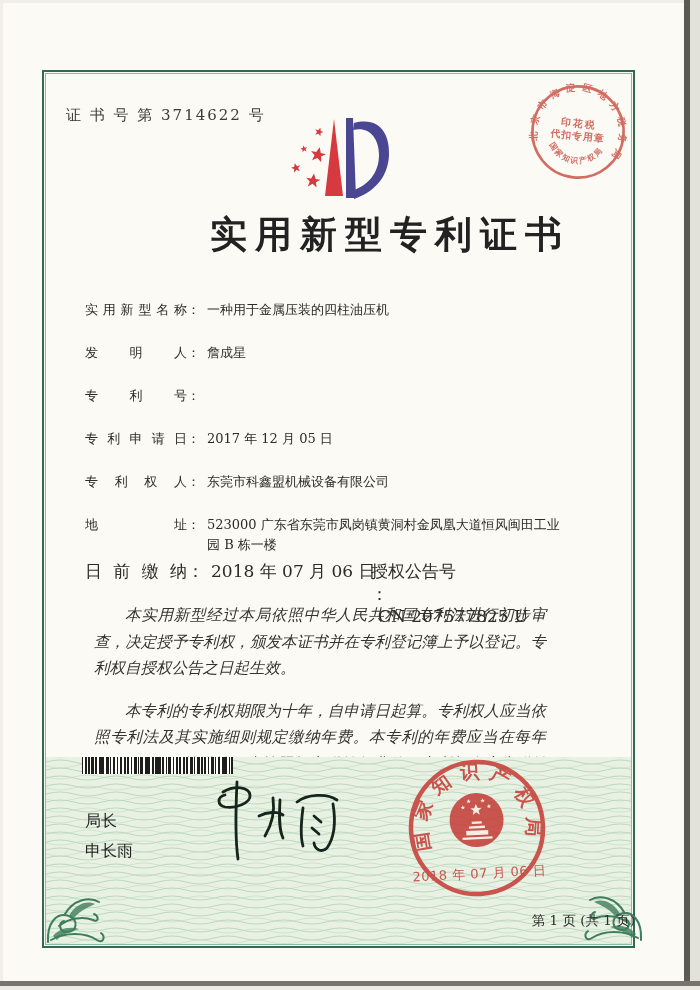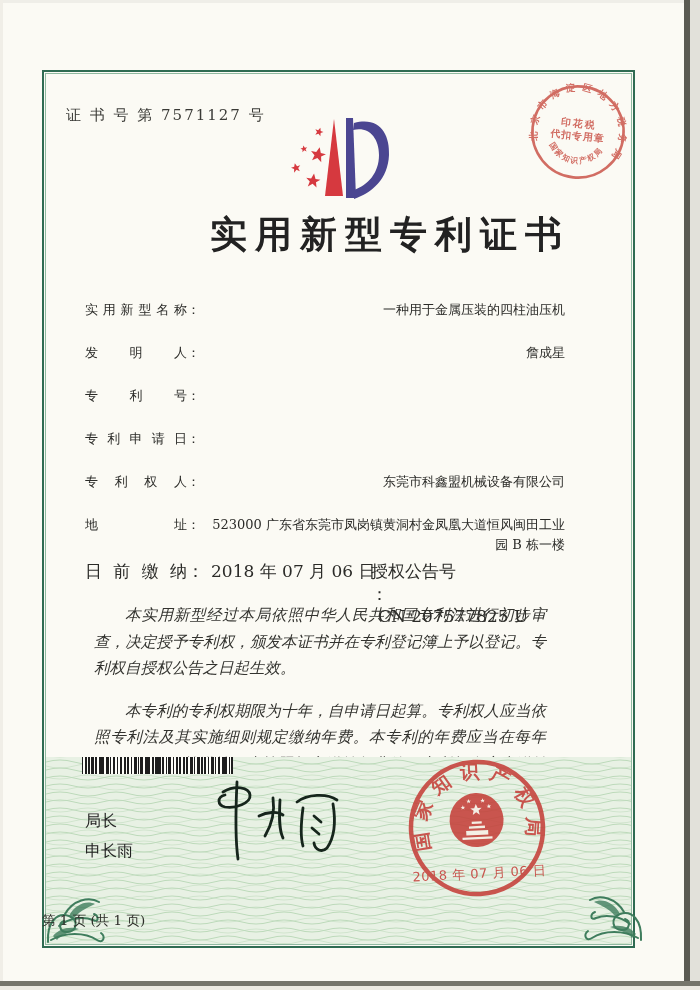--- a/index.html
+++ b/index.html
@@ -33,21 +33,21 @@
     font-size:37px;font-weight:700;letter-spacing:8px;color:#222;
   }
   .fields{left:85px;top:300px;width:480px;font-size:13px;line-height:20px;}
   .frow{display:flex;margin-bottom:23px;}
   .frow:last-child{margin-bottom:8px;}
   .flabel{
     display:inline-block;width:102px;flex:0 0 102px;
     text-align:justify;text-align-last:justify;white-space:nowrap;
   }
   .fcolon{flex:0 0 auto;}
-  .fvalue{margin-left:7px;flex:1;text-align:right;}
+  .fvalue{margin-left:7px;flex:1;}
   .grant{left:85px;top:560px;width:520px;height:20px;font-size:17px;}
   .grant .g2{position:absolute;left:286px;top:0;white-space:nowrap;display:flex;flex-direction:column;}
   .grant .g1{position:absolute;left:0;top:0;white-space:nowrap;display:flex;}
   .paras{
     left:78px;top:586px;width:484px;font-size:15.5px;line-height:26.5px;
     text-align:justify;font-style:italic;color:#33332f;
   }
   .paras p{margin:16px;text-indent:2em;}
   
   .panel{
@@ -61,41 +61,41 @@
       repeating-linear-gradient(90deg,#1d1d1d 0 1.5px,transparent 1.5px 3.5px),
       repeating-linear-gradient(90deg,#1d1d1d 0 1px,transparent 1px 6.5px),
       repeating-linear-gradient(90deg,transparent 0 9px,#1d1d1d 9px 11px);
   }
   .director{left:85px;top:806px;font-size:16px;line-height:30px;color:#222;
     font-family:"DejaVu Sans","Liberation Sans",sans-serif;}
   .sig{left:195px;top:778px;}
   .seal{left:397px;top:748px;}
   .taxseal{left:521px;top:75px;}
   .footer{
-    left:42px;top:912px;width:593px;text-align:left;font-size:13.5px;color:#2e2e2a;
+    left:42px;top:912px;width:593px;text-align:right;font-size:13.5px;color:#2e2e2a;
   }
   .orn-left{left:45px;top:874px;}
   .orn-right{left:582px;top:872px;transform:scaleX(-1);}
   .logo{left:290px;top:113px;}
 </style>
 </head>
 <body style="--frame_green: #2f6b52; --frame_green_light: #8fb9a0; --pattern_bg: #e8f1e4; --pattern_line: #bcd9ba; --seal_red: #c5403a; --logo_red: #d6393f; --logo_purple: #4b4691; --ornament_green: #3f7d5d; --ink: #2b2b28;">
 
 <div>
 
   <div class="abs edge-top"></div>
   <div class="abs edge-left"></div>
   <div class="abs edge-right"></div>
   <div class="abs edge-right2"></div>
   <div class="abs edge-bottom"></div>
   <div class="abs edge-bottom2"></div>
 
   <div class="abs frame"></div>
 
-  <div class="abs certno">证 书 号 第 7571127 号</div>
+  <div class="abs certno">证 书 号 第 3714622 号</div>
 
   <div class="abs logo">
     <svg width="102" height="92" viewBox="0 0 102 92">
       <defs>
         <path id="st" d="M0,-1 L0.294,-0.309 L0.951,-0.309 L0.42,0.118 L0.588,0.809 L0,0.382 L-0.588,0.809 L-0.42,0.118 L-0.951,-0.309 L-0.294,-0.309 Z"></path>
       </defs>
       <g fill="var(--logo_red,#d6393f)">
         <use href="#st" transform="translate(29,19) scale(4.5) rotate(18)"></use>
         <use href="#st" transform="translate(14,36) scale(3.6) rotate(-10)"></use>
         <use href="#st" transform="translate(28,42) scale(8) rotate(12)"></use>
@@ -123,20 +123,21 @@
         <span class="fcolon">：</span>
       <span class="fvalue">詹成星</span>
     </div>
     <div class="frow">
       <span class="flabel">专利号</span>
         <span class="fcolon">：</span>
     </div>
     <div class="frow">
       <span class="flabel">专利申请日</span>
         <span class="fcolon">：</span>
+      <span class="fvalue">2017 年 12 月 05 日</span>
     </div>
     <div class="frow">
       <span class="flabel">专利权人</span>
         <span class="fcolon">：</span>
       <span class="fvalue">东莞市科鑫盟机械设备有限公司</span>
     </div>
     <div class="frow">
       <span class="flabel">地址</span>
         <span class="fcolon">：</span>
       <span class="fvalue">523000 广东省东莞市凤岗镇黄洞村金凤凰大道恒风闽田工业园 B 栋一楼</span>

